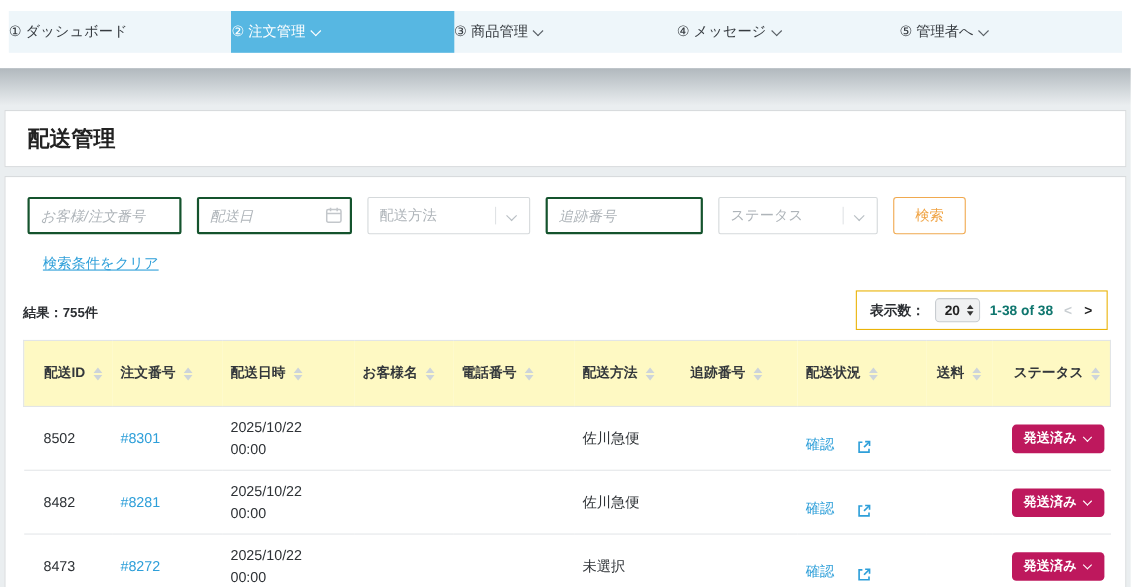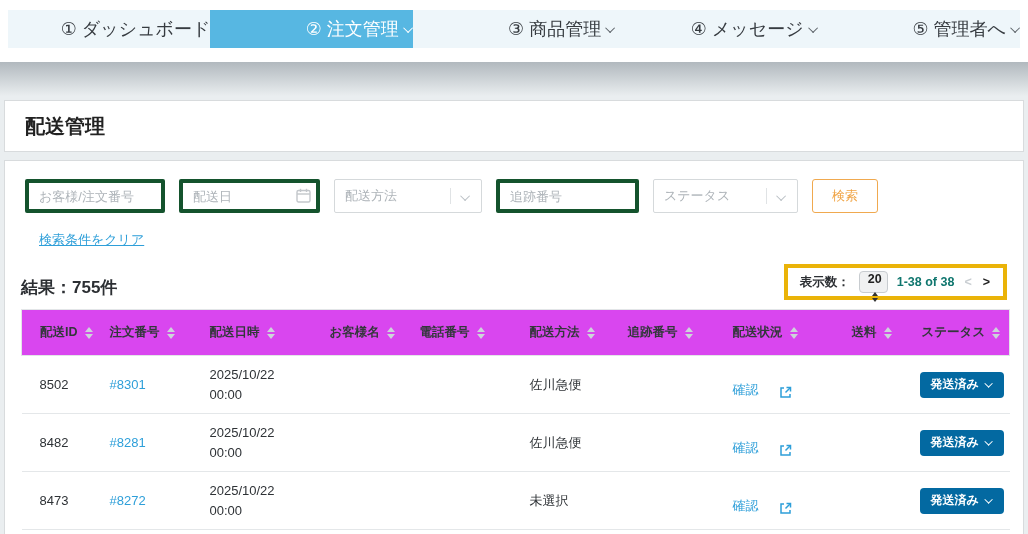--- a/index.html
+++ b/index.html
@@ -3,96 +3,96 @@
 <meta charset="utf-8">
 <style>
   * { margin:0; padding:0; box-sizing:border-box; }
   html,body { width:1028px; height:534px; overflow:hidden; background:#fff;
     font-family:"Liberation Sans","DejaVu Sans",sans-serif; color:#333; }
   .page { position:relative; width:1028px; height:534px; }
 
   
   .topnav { position:absolute; top:10px; left:8px; right:8px; height:38px;
     background:#eef6fa; display:flex; }
-  .nav-item { flex:1; display:flex; align-items:center; justify-content:flex-end;
-    gap:7px; font-size:18px; color:#363b40; cursor:pointer; }
+  .nav-item { flex:1; display:flex; align-items:center; justify-content:flex-start;
+    gap:7px; font-size:13px; color:#363b40; cursor:pointer; }
   .nav-item.active { background:#57b7e2; color:#fff; }
   .chev { width:7px; height:7px; border-left:1.6px solid #5a6066;
     border-bottom:1.6px solid #5a6066; transform:rotate(-45deg) translateY(-2px); display:inline-block; }
   .nav-item.active .chev { border-color:#fff; }
 
   
   .band { position:absolute; top:62px; left:0; right:0; bottom:0; background:#eaeef0; }
   .band::before { content:""; position:absolute; top:0; left:0; right:0; height:34px;
     background:linear-gradient(to bottom, rgba(130,140,148,.55), rgba(130,140,148,0)); }
 
   .card { position:absolute; left:4px; right:4px; background:#fff; border:1px solid #d8dbdd; }
   .card-title { top:100px; height:52px; display:flex; align-items:center; padding-left:20px; }
   .card-title h1 { font-size:20px; font-weight:bold; color:#222; }
 
   .card-main { top:160px; height:620px; }
 
   
   .filters { position:absolute; top:18px; left:20px; display:flex; gap:14px; height:34px; }
-  .f-input { height:34px; border:4px solid #14532d; border-radius:2px; font-size:13px;
-    padding:0 10px; color:#333; background:#fff; font-family:inherit; }
+  .f-input { height:34px; border:2px solid #14532d; border-radius:2px; font-size:13px;
+    padding:0 10px; color:#333; background:#fff; font-family:inherit;font-style:italic; }
   .f-input::placeholder { color:#aeb4b9; opacity:1; }
   .f-wrap { position:relative; }
   .f-wrap .f-input { width:100%; }
   .f-icon { position:absolute; right:9px; top:9px; pointer-events:none; }
   .select-field { height:34px; border:1px solid #d5d9db; border-radius:2px; background:#fff;
     display:flex; align-items:center; font-size:13px; color:#aeb4b9; padding-left:10px;
     position:relative; cursor:pointer; }
   .select-field .divider { position:absolute; right:30px; top:8px; bottom:8px; width:1px; background:#e0e3e5; }
   .select-field .chev { position:absolute; right:11px; top:14px; border-color:#b9bfc4; }
   .btn-search { height:34px; width:66px; background:#fff; border:1px solid #f0a94f; border-radius:3px;
     color:#f0a343; font-size:13px; cursor:pointer; font-family:inherit; }
 
   .clear-link { position:absolute; top:70px; left:34px; font-size:13px; color:#2e9fd9;
     text-decoration:underline; cursor:pointer; }
 
-  .results { position:absolute; top:115px; left:16px; font-size:17px; font-weight:bold; color:#2c2f33; }
-
-  
-  .pager { position:absolute; top:103px; right:16px; height:36px; border:4px solid #eab308;
+  .results { position:absolute; top:115px; left:16px; font-size:12px; font-weight:bold; color:#2c2f33; }
+
+  
+  .pager { position:absolute; top:103px; right:16px; height:36px; border:1px solid #eab308;
     background:#fff; display:flex; align-items:center; padding:0 12px; gap:9px; font-size:12.5px; }
   .pager .lbl { font-weight:bold; color:#2c2f33; }
   .per-select { display:inline-flex; align-items:center; gap:6px; background:#f0f1f2;
     border:1px solid #c8ccd0; border-radius:4px; height:22px; padding:0 5px 0 8px;
-    font-weight:bold; color:#222; cursor:pointer;flex-direction:column; }
+    font-weight:bold; color:#222; cursor:pointer; }
   .stepper { display:inline-flex; flex-direction:column; gap:2px; }
   .tri-u { width:0; height:0; border-left:3.5px solid transparent; border-right:3.5px solid transparent;
     border-bottom:4.5px solid #333; }
   .tri-d { width:0; height:0; border-left:3.5px solid transparent; border-right:3.5px solid transparent;
     border-top:4.5px solid #333; }
   .range { color:#0f766e; font-weight:bold; }
   .pg-prev { color:#c9ced2; font-weight:bold; cursor:default; padding:0 1px; }
   .pg-next { color:#222; font-weight:bold; cursor:pointer; padding:0 1px; }
 
   
   .tbl-wrap { position:absolute; top:148px; left:16px; right:16px; }
   table { width:100%; border-collapse:collapse; table-layout:fixed; }
-  thead tr { background:#d946ef; height:46px; }
+  thead tr { background:#fef9c3; height:60px; }
   thead th { border:1px solid #e2e5e7; border-right:none; border-left:none; text-align:left;
     font-size:12.5px; font-weight:bold; color:#33373b; padding-left:8px; cursor:pointer; }
   thead th:first-child { border-left:1px solid #e2e5e7; padding-left:18px; }
   thead th:last-child { border-right:1px solid #e2e5e7; padding-left:20px; }
   thead th.fee-col { padding-left:10px; }
   .th-inner { display:inline-flex; align-items:center; gap:7px; }
   .sort { display:inline-flex; flex-direction:column; gap:2px; }
   .s-up { width:0;height:0;border-left:4px solid transparent;border-right:4px solid transparent;border-bottom:5px solid #cdd4da; }
   .s-dn { width:0;height:0;border-left:4px solid transparent;border-right:4px solid transparent;border-top:5px solid #cdd4da; }
   tbody tr { height:58px; border-bottom:1px solid #e4e7e9; }
   tbody td { font-size:13px; color:#2e3236; padding-left:8px; vertical-align:middle; font-weight:500; }
   tbody td:first-child { padding-left:18px; }
   tbody td.status-cell { padding-left:18px; }
   .link { color:#2e9fd9; text-decoration:none; cursor:pointer; }
   .dt span { display:block; line-height:1.5; }
   .check { display:inline-flex; align-items:flex-end; gap:20px;margin-top:11px; }
-  .status-btn { display:inline-flex; align-items:center; gap:8px; background:#0369a1; color:#fff;
+  .status-btn { display:inline-flex; align-items:center; gap:8px; background:#be185d; color:#fff;
     border:none; border-radius:4px; height:26px; padding:0 11px; font-size:12px; font-weight:bold;
     cursor:pointer; font-family:Liberation Sans, sans-serif; }
   .status-btn .chev { width:6px; height:6px; border-color:#fff; border-width:1.6px; }
 </style>
 </head>
 <body>
 
 <div class="page">
 
   <nav class="topnav" id="topnav">

